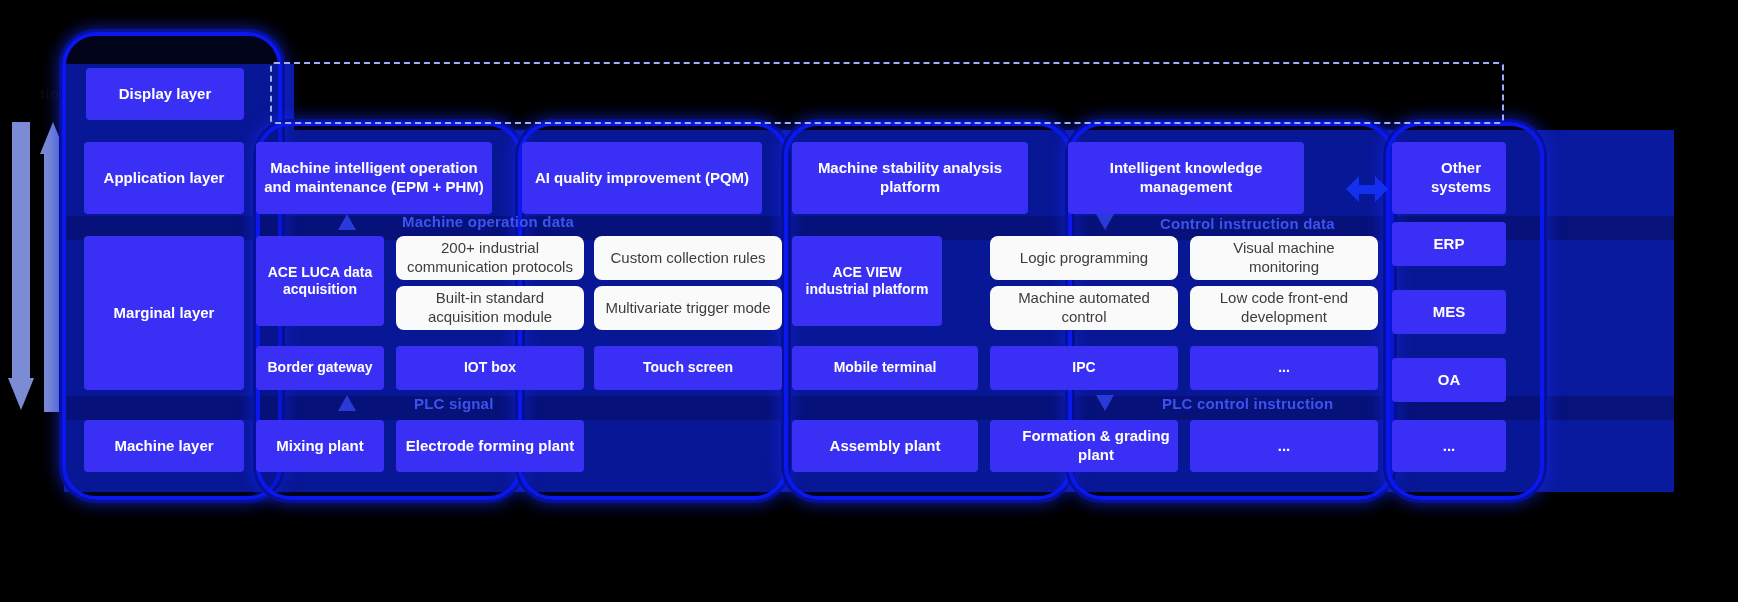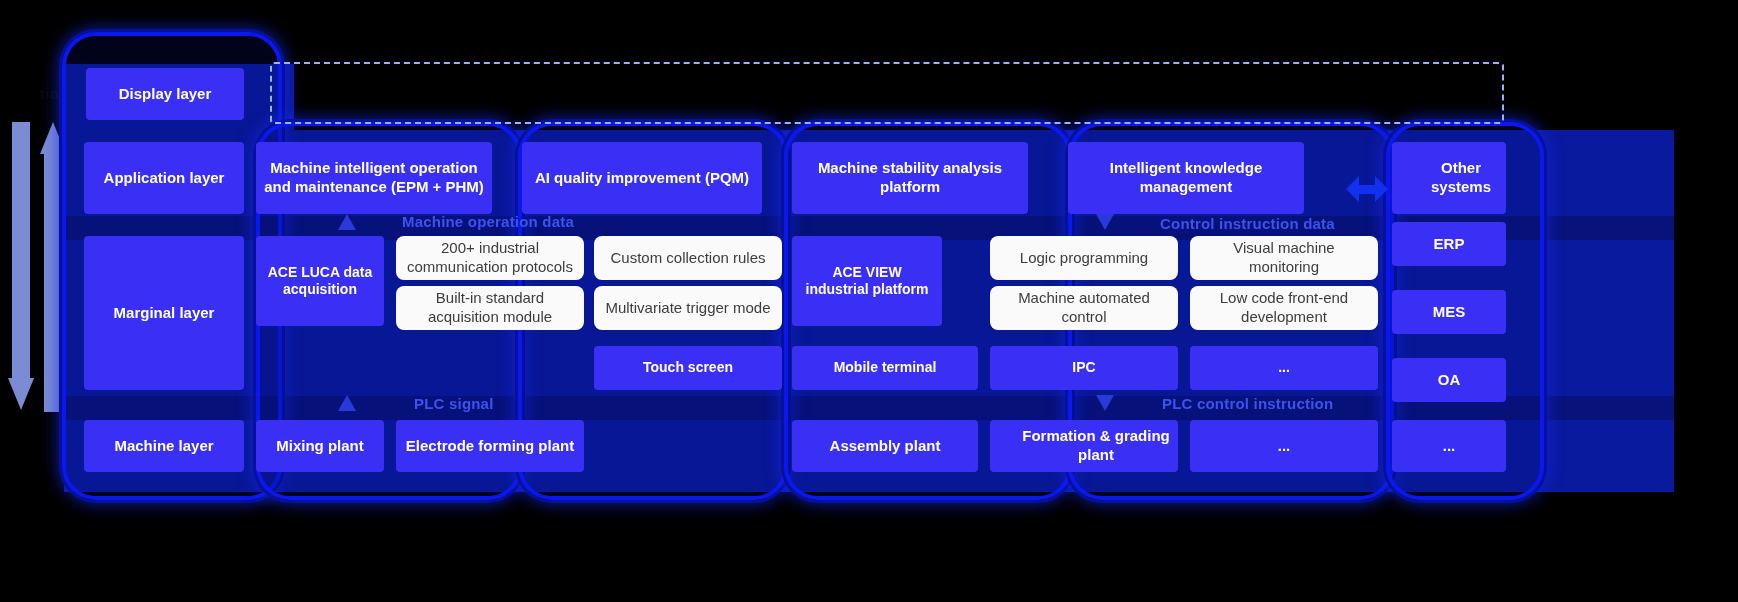--- a/index.html
+++ b/index.html
@@ -129,20 +129,22 @@
 
   <div class="box white" style="left:990px;top:236px;width:188px;height:44px;">Logic programming</div>
   <div class="box white" style="left:1190px;top:236px;width:188px;height:44px;">Visual machine monitoring</div>
   <div class="box white" style="left:990px;top:286px;width:188px;height:44px;">Machine automated control</div>
   <div class="box white" style="left:1190px;top:286px;width:188px;height:44px;">Low code front-end development</div>
 
   <div class="box blue" style="left:1392px;top:222px;width:114px;height:44px;">ERP</div>
   <div class="box blue" style="left:1392px;top:290px;width:114px;height:44px;">MES</div>
   <div class="box blue" style="left:1392px;top:358px;width:114px;height:44px;">OA</div>
 
+  <div class="box blue sm" style="left:256px;top:346px;width:128px;height:44px;">Border gateway</div>
+  <div class="box blue sm" style="left:396px;top:346px;width:188px;height:44px;">IOT box</div>
   <div class="box blue sm" style="left:594px;top:346px;width:188px;height:44px;">Touch screen</div>
   <div class="box blue sm" style="left:792px;top:346px;width:186px;height:44px;">Mobile terminal</div>
   <div class="box blue sm" style="left:990px;top:346px;width:188px;height:44px;">IPC</div>
   <div class="box blue sm" style="left:1190px;top:346px;width:188px;height:44px;">...</div>
 
   <div class="flow-arrow up" style="left:338px;top:395px;"></div>
   <div class="flow-label" style="left:414px;top:395px;">PLC signal</div>
 
   <div class="flow-arrow down" style="left:1096px;top:395px;"></div>
   <div class="flow-label" style="left:1162px;top:395px;">PLC control instruction</div>

